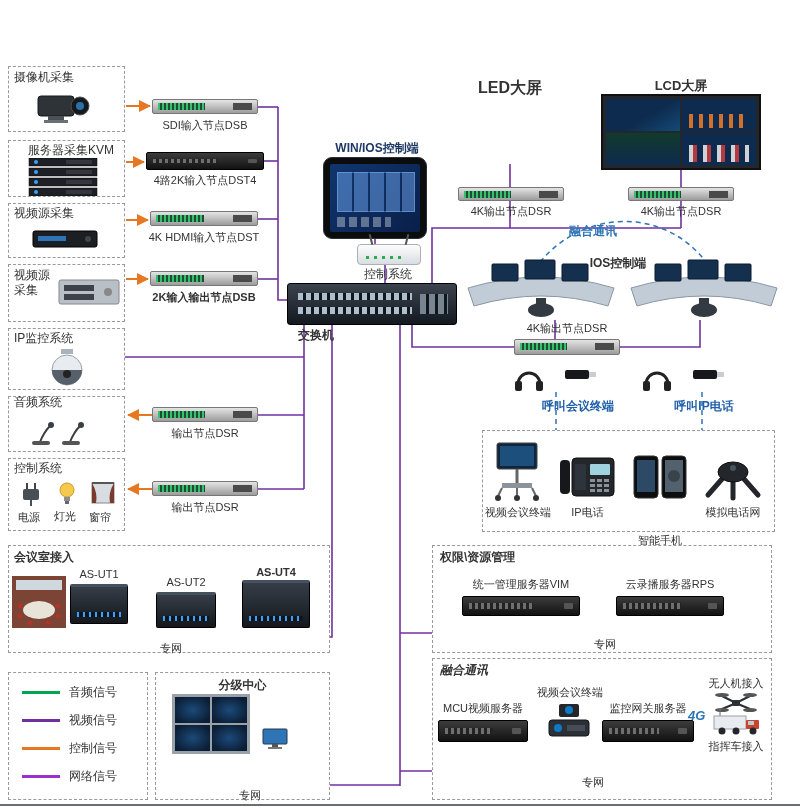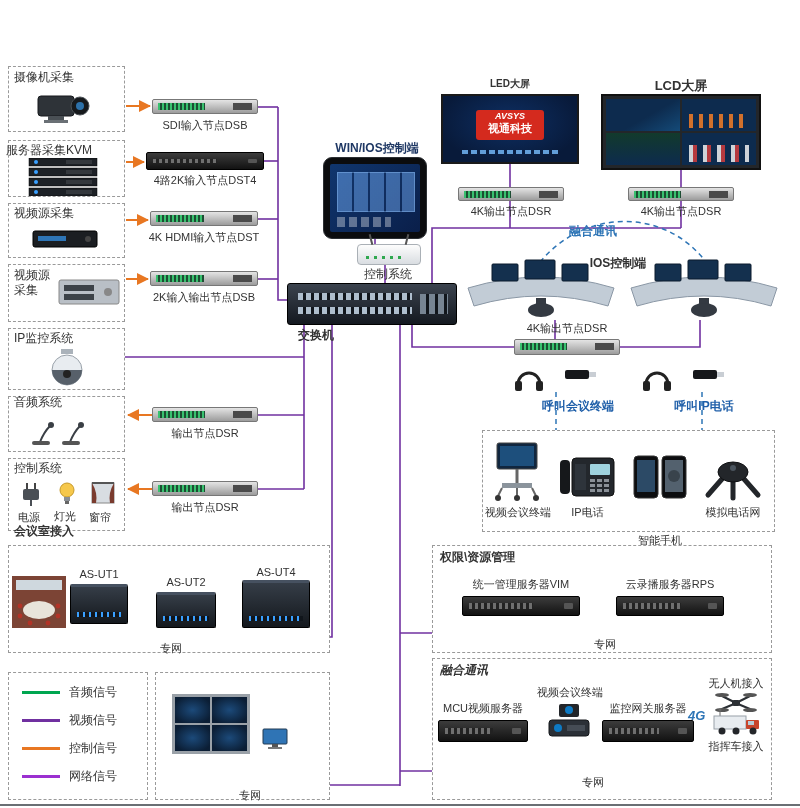--- a/index.html
+++ b/index.html
@@ -153,21 +153,21 @@
   <div class="lbl" style="left:14px;top:70px;">摄像机采集</div>
   <svg class="abs" style="left:30px;top:88px;" width="64" height="40" viewBox="0 0 64 40">
     <rect x="8" y="8" width="36" height="20" rx="3" fill="#2e3338" stroke="#16191c"></rect>
     <circle cx="50" cy="18" r="9" fill="#16191c" stroke="#4a5055"></circle>
     <circle cx="50" cy="18" r="4" fill="#2c70a8"></circle>
     <rect x="18" y="28" width="16" height="4" fill="#4a5055"></rect>
     <rect x="14" y="32" width="24" height="3" fill="#6a7075"></rect>
   </svg>
 
   <div class="dash-box" style="left:8px;top:140px;width:117px;height:57px;"></div>
-  <div class="lbl" style="left:6px;top:143px;">服务器采集KVM</div>
+  <div class="lbl" style="left:28px;top:143px;">服务器采集KVM</div>
   <svg class="abs" style="left:28px;top:158px;" width="72" height="38" viewBox="0 0 72 38">
     <g stroke="#000" stroke-width="0.5">
       <rect x="1" y="0" width="68" height="8" fill="#1d2126"></rect>
       <rect x="1" y="10" width="68" height="8" fill="#1d2126"></rect>
       <rect x="1" y="20" width="68" height="8" fill="#1d2126"></rect>
       <rect x="1" y="30" width="68" height="8" fill="#1d2126"></rect>
     </g>
     <g fill="#3aa0ff">
       <circle cx="8" cy="4" r="2"></circle>
         <circle cx="8" cy="14" r="2"></circle>
@@ -247,21 +247,21 @@
   <div class="node-dev" style="left:152px;top:99px;width:106px;height:15px;"></div>
   <div class="lbl sm lbl-c" style="left:135px;top:119px;width:140px;">SDI输入节点DSB</div>
 
   <div class="dev-1u" style="left:146px;top:152px;width:118px;height:18px;"></div>
   <div class="lbl sm lbl-c" style="left:130px;top:174px;width:150px;">4路2K输入节点DST4</div>
 
   <div class="node-dev" style="left:150px;top:211px;width:108px;height:15px;"></div>
   <div class="lbl sm lbl-c" style="left:129px;top:231px;width:150px;">4K HDMI输入节点DST</div>
 
   <div class="node-dev" style="left:150px;top:271px;width:108px;height:15px;"></div>
-  <div class="lbl sm lbl-c" style="left:129px;top:291px;width:150px;">2K输入输出节点DSB</div>
+  <div class="lbl sm lbl-c" style="left:129px;top:291px;width:150px;font-weight:bold;">2K输入输出节点DSB</div>
 
   <div class="node-dev" style="left:152px;top:407px;width:106px;height:15px;"></div>
   <div class="lbl sm lbl-c" style="left:150px;top:427px;width:110px;">输出节点DSR</div>
 
   <div class="node-dev" style="left:152px;top:481px;width:106px;height:15px;"></div>
   <div class="lbl sm lbl-c" style="left:150px;top:501px;width:110px;">输出节点DSR</div>
 
   <div class="lbl lbl-c navy" style="left:318px;top:141px;width:118px;">WIN/IOS控制端</div>
   <div class="tablet" style="left:323px;top:157px;width:104px;height:82px;">
     <div class="screen"></div>
@@ -272,28 +272,21 @@
   </div>
   <div class="lbl lbl-c" style="left:352px;top:267px;width:72px;">控制系统</div>
 
   <div class="switch" style="left:287px;top:283px;width:168px;height:40px;">
     <div class="ports" style="top:9px;"></div>
     <div class="ports" style="top:23px;"></div>
     <div class="uplink"></div>
   </div>
   <div class="lbl bold" style="left:298px;top:328px;">交换机</div>
 
-  <div class="lbl lbl-c bold" style="left:455px;top:78px;width:110px;font-size:10px;">LED大屏</div>
-  <div class="led-screen" style="left:441px;top:94px;width:138px;height:70px;">
-    <div class="led-logo">
-      <div class="t1">AVSYS</div>
-      <div class="t2">视通科技</div>
-    </div>
-    <div class="led-tag"></div>
-  </div>
+  <div class="lbl lbl-c bold" style="left:455px;top:78px;width:110px;font-size:16px;">LED大屏</div>
 
   <div class="lbl lbl-c bold" style="left:626px;top:78px;width:110px;font-size:13px;">LCD大屏</div>
   <div class="lcd-screen" style="left:601px;top:94px;width:160px;height:76px;">
     <div class="lcd-cell"></div>
     <div class="lcd-cell"></div>
     <div class="lcd-cell"></div>
     <div class="lcd-cell"></div>
   </div>
 
   <div class="node-dev" style="left:458px;top:187px;width:106px;height:14px;"></div>
@@ -383,39 +376,39 @@
   <div class="lbl sm lbl-c" style="left:628px;top:506px;width:64px;margin-top:28px;">智能手机</div>
 
   <svg class="abs" style="left:700px;top:448px;" width="66" height="54" viewBox="0 0 66 54">
     <path d="M22,31 L8,47 M33,34 L33,50 M44,31 L58,47" stroke="#23262a" stroke-width="5" stroke-linecap="round"></path>
     <ellipse cx="33" cy="24" rx="15" ry="10" fill="#23262a" stroke="#0e0f11"></ellipse>
     <circle cx="33" cy="20" r="3" fill="#4a545e"></circle>
   </svg>
   <div class="lbl sm lbl-c" style="left:698px;top:506px;width:70px;">模拟电话网</div>
 
   <div class="dash-box" style="left:8px;top:545px;width:322px;height:108px;"></div>
-  <div class="lbl bold" style="left:14px;top:524px;">会议室接入</div>
+  <div class="lbl bold" style="left:14px;top:550px;">会议室接入</div>
   <svg class="abs" style="left:12px;top:576px;" width="54" height="52" viewBox="0 0 54 52">
     <rect width="54" height="52" fill="#7c4435"></rect>
     <rect x="4" y="4" width="46" height="10" fill="#cfd8de"></rect>
     <ellipse cx="27" cy="34" rx="16" ry="9" fill="#e8e4da"></ellipse>
     <g fill="#b23327">
       <circle cx="8" cy="30" r="2.4"></circle>
         <circle cx="8" cy="40" r="2.4"></circle>
       <circle cx="46" cy="30" r="2.4"></circle>
         <circle cx="46" cy="40" r="2.4"></circle>
       <circle cx="18" cy="47" r="2.4"></circle>
         <circle cx="36" cy="47" r="2.4"></circle>
     </g>
   </svg>
   <div class="lbl sm lbl-c" style="left:70px;top:568px;width:58px;">AS-UT1</div>
   <div class="asut" style="left:70px;top:584px;width:58px;height:40px;"></div>
   <div class="lbl sm lbl-c" style="left:156px;top:576px;width:60px;">AS-UT2</div>
   <div class="asut" style="left:156px;top:592px;width:60px;height:36px;"></div>
-  <div class="lbl sm lbl-c" style="left:242px;top:566px;width:68px;">AS-UT4</div>
+  <div class="lbl sm lbl-c" style="left:242px;top:566px;width:68px;font-weight:bold;">AS-UT4</div>
   <div class="asut" style="left:242px;top:580px;width:68px;height:48px;"></div>
   <div class="lbl sm lbl-c" style="left:146px;top:642px;width:50px;">专网</div>
 
   <div class="dash-box" style="left:432px;top:545px;width:340px;height:108px;"></div>
   <div class="lbl bold" style="left:440px;top:550px;">权限\资源管理</div>
   <div class="lbl sm lbl-c" style="left:455px;top:578px;width:132px;">统一管理服务器VIM</div>
   <div class="dev-1u" style="left:462px;top:596px;width:118px;height:20px;"></div>
   <div class="lbl sm lbl-c" style="left:610px;top:578px;width:120px;">云录播服务器RPS</div>
   <div class="dev-1u" style="left:616px;top:596px;width:108px;height:20px;"></div>
   <div class="lbl sm lbl-c" style="left:580px;top:638px;width:50px;">专网</div>
@@ -432,20 +425,21 @@
   <div class="legend-row" style="top:740px;left:22px;">
     <span class="legend-swatch" style="background:#e87722"></span>
     <span class="txt">控制信号</span>
   </div>
   <div class="legend-row" style="top:768px;left:22px;">
     <span class="legend-swatch" style="background:#9b30d0"></span>
     <span class="txt">网络信号</span>
   </div>
 
   <div class="dash-box" style="left:155px;top:672px;width:175px;height:128px;"></div>
+  <div class="lbl lbl-c bold" style="left:155px;top:678px;width:175px;">分级中心</div>
   <div class="vwall" style="left:172px;top:694px;width:78px;height:60px;">
     <div></div>
     <div></div>
     <div></div>
     <div></div>
   </div>
   <svg class="abs" style="left:262px;top:728px;" width="26" height="24" viewBox="0 0 26 24">
     <rect x="1" y="1" width="24" height="15" rx="1" fill="#2f74b5" stroke="#223a52"></rect>
     <rect x="10" y="16" width="6" height="3" fill="#555"></rect>
     <rect x="6" y="19" width="14" height="2" fill="#777"></rect>

